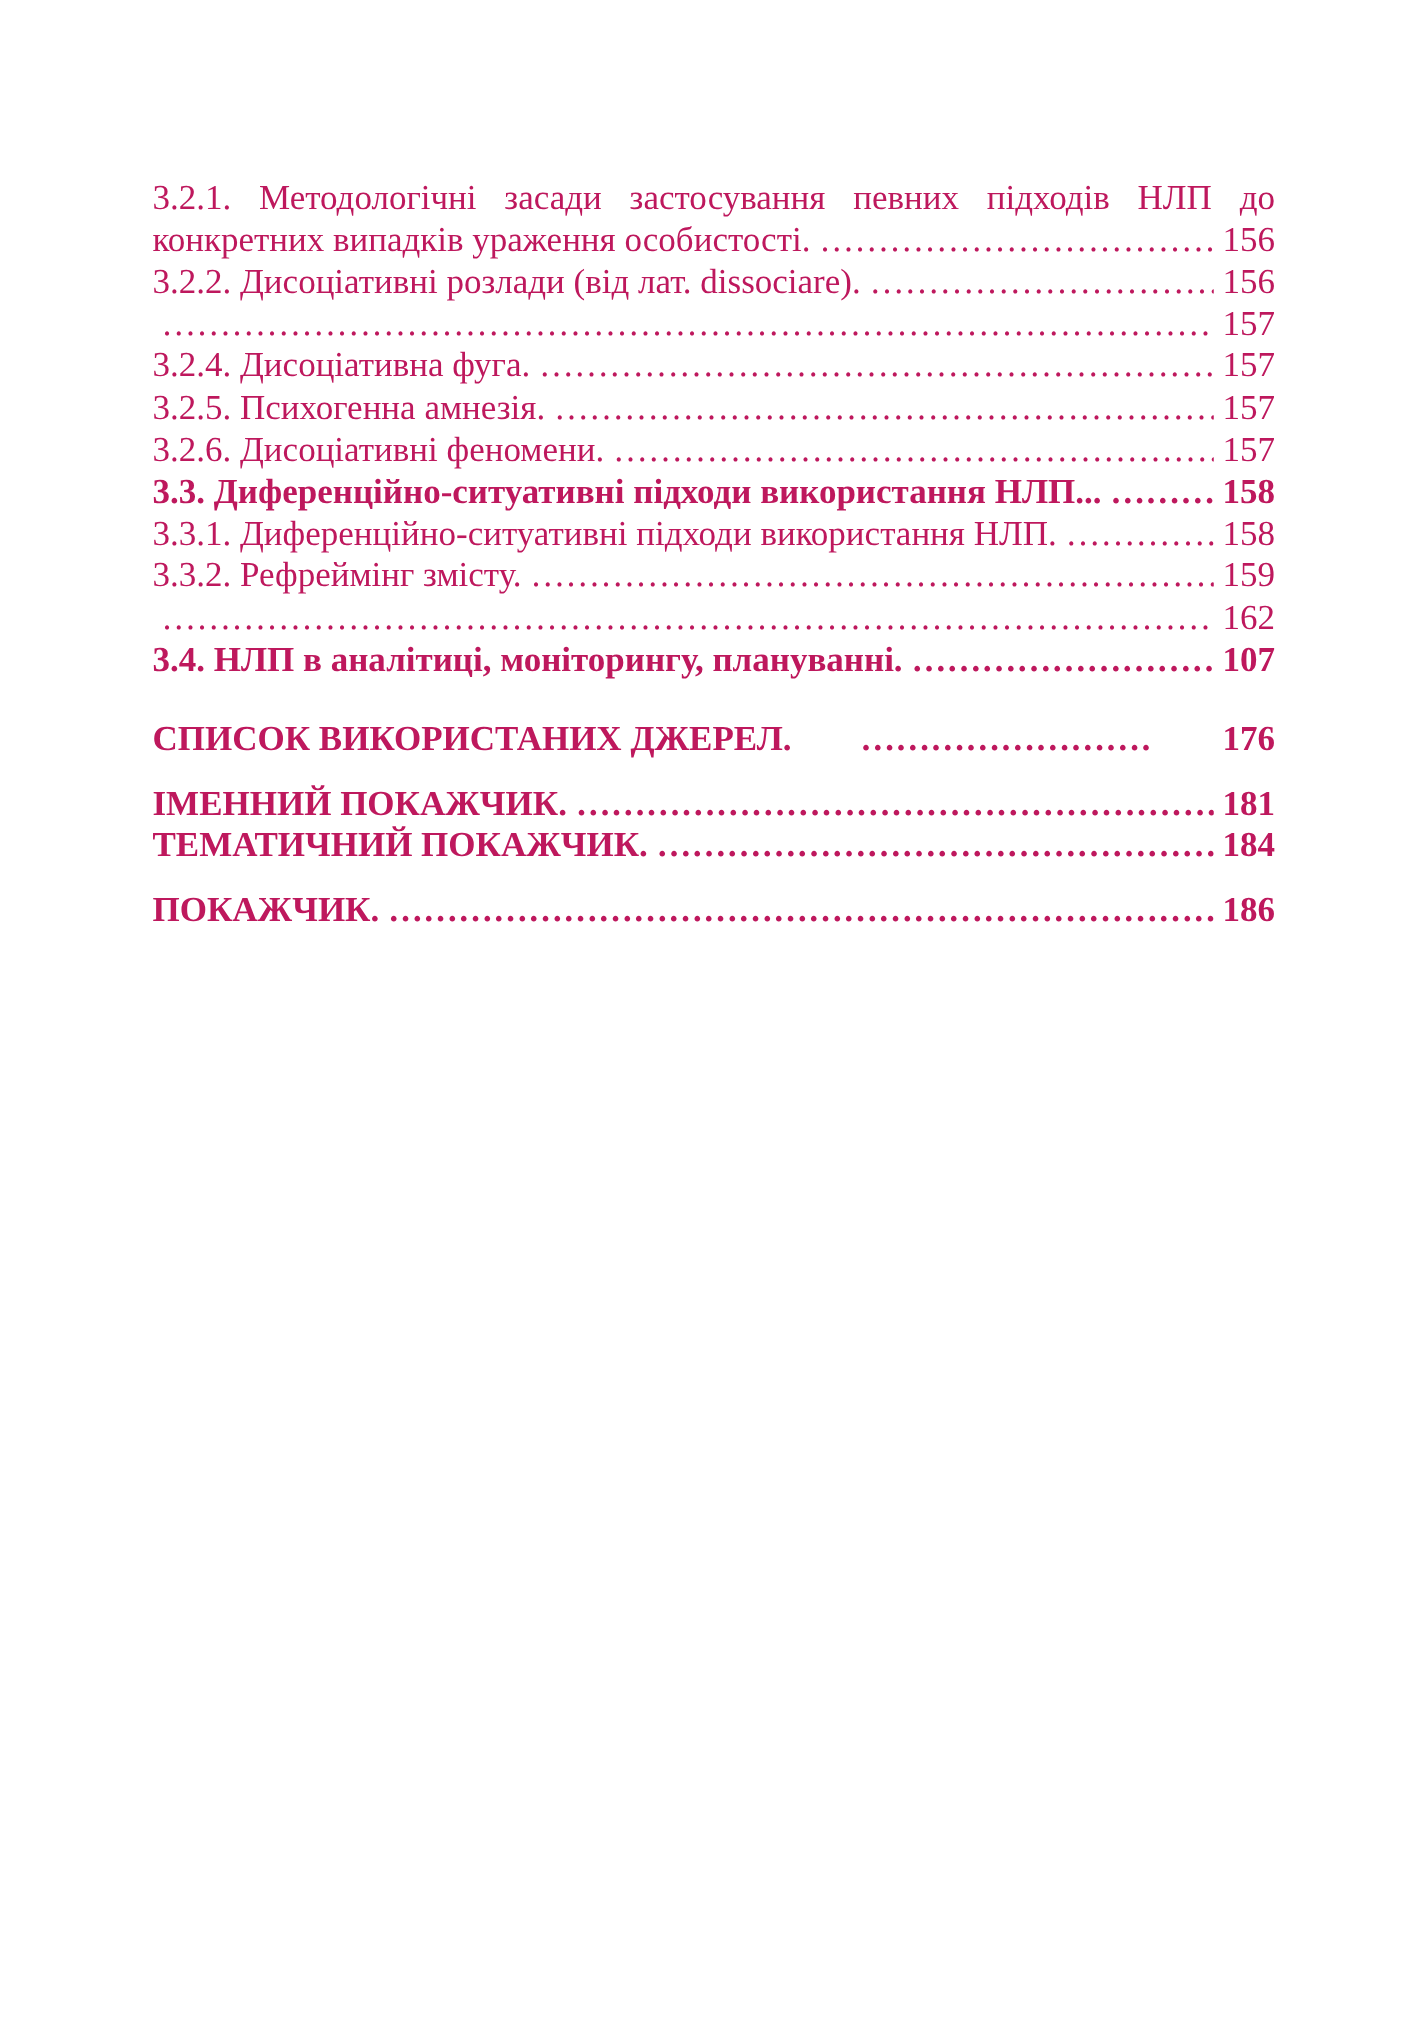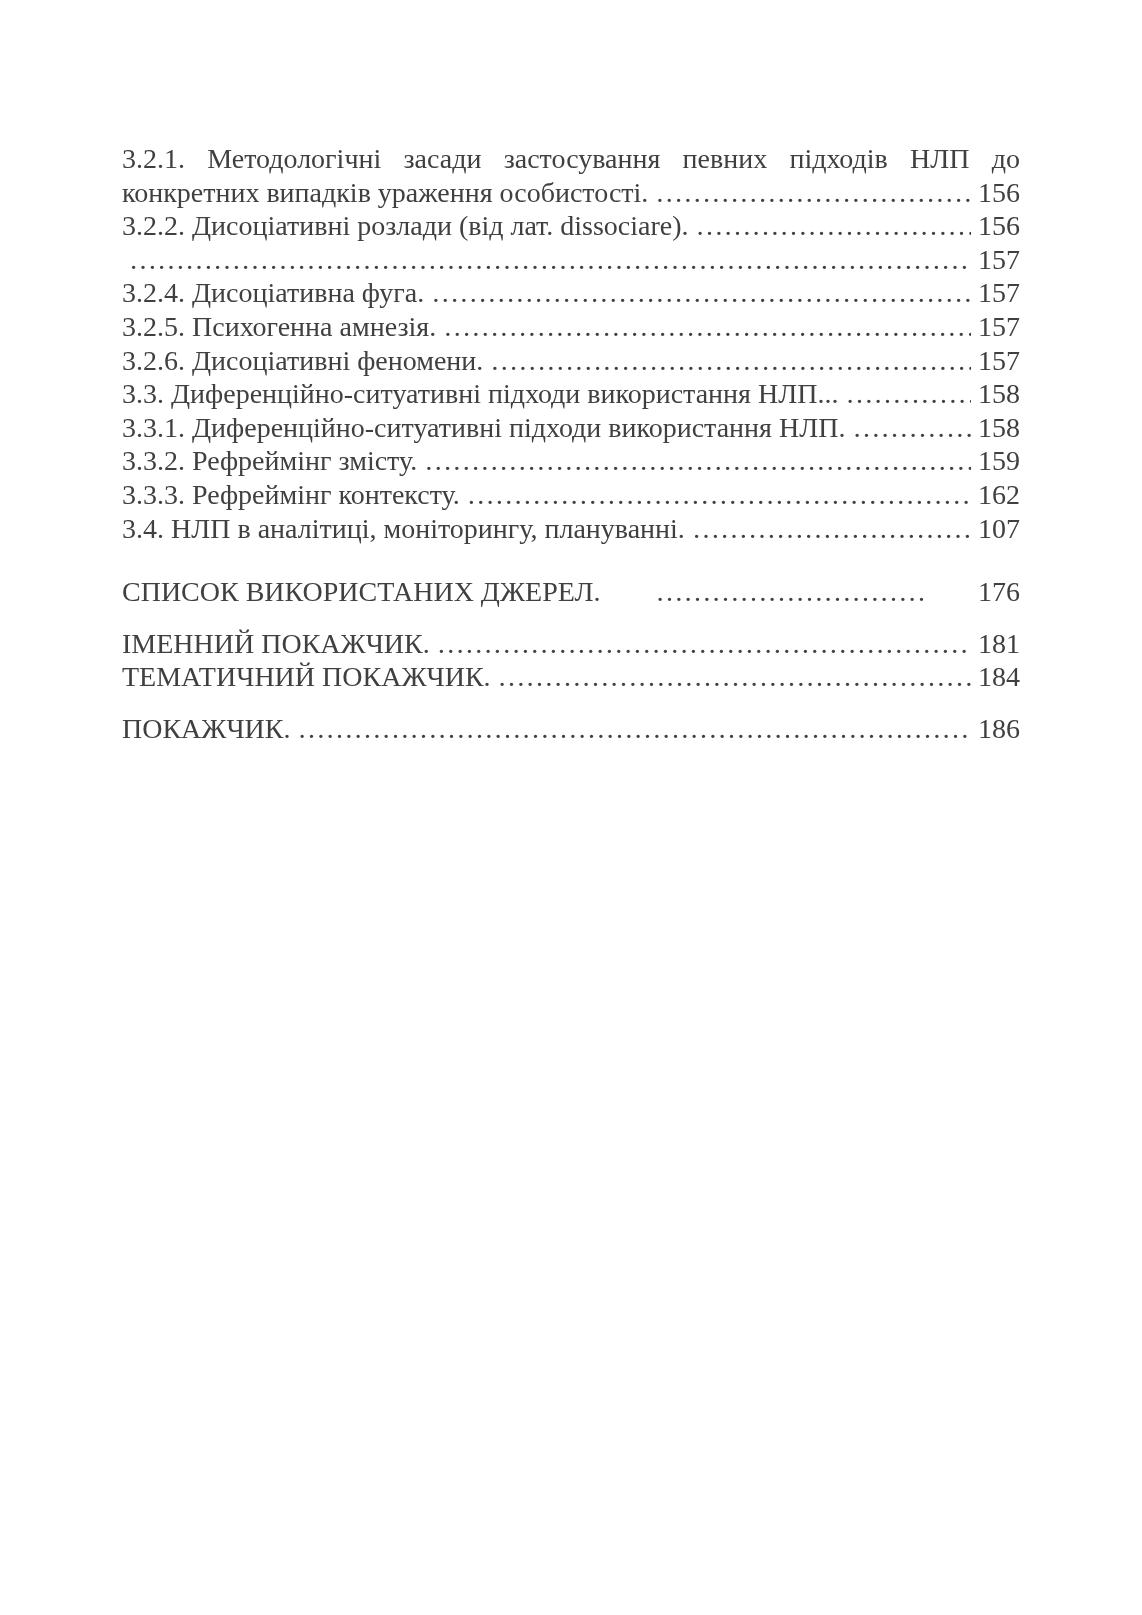--- a/index.html
+++ b/index.html
@@ -6,21 +6,21 @@
     margin: 0;
     padding: 0;
     background: #ffffff;
   }
   .page {
     position: relative;
     width: 1142px;
     height: 1209px;
     background: #ffffff;
     font-family: "Liberation Serif", serif;
-    color: #404040;
+    color: #be185d;
     overflow: hidden;
   }
   .toc {
     position: absolute;
     left: 122px;
     top: 142px;
     width: 898px;
     font-size: 28px;
     line-height: 33.6px;
   }
@@ -37,21 +37,21 @@
     flex: 1 1 auto;
     overflow: hidden;
     white-space: nowrap;
     margin-left: 7px;
     margin-right: 7px;
   }
   .pg {
     flex: 0 0 auto;
   }
   .bold {
-    font-weight: normal;
+    font-weight: bold;
   }
   .justify-line {
     display: block;
     text-align: justify;
     text-align-last: justify;
     white-space: normal;
   }
   .gap-before-sm { margin-top: 30px; gap: 48px; }
   .gap-before-lg { margin-top: 18px; }
   .footer {
@@ -121,21 +121,20 @@
       <span class="pg">158</span>
     </div>
 
     <div class="row">
       <span class="t">3.3.2. Рефреймінг змісту.</span>
       <span class="leader">………………………………………………………………………………………………………………………………</span>
       <span class="pg">159</span>
     </div>
 
     <div class="row">
-      <span class="t">3.3.3. Рефреймінг контексту.</span>
       <span class="leader">………………………………………………………………………………………………………………………………</span>
       <span class="pg">162</span>
     </div>
 
     <div class="row bold">
       <span class="t">3.4. НЛП в аналітиці, моніторингу, плануванні.</span>
       <span class="leader">………………………………………………………………………………………………………………………………</span>
       <span class="pg">107</span>
     </div>
 

